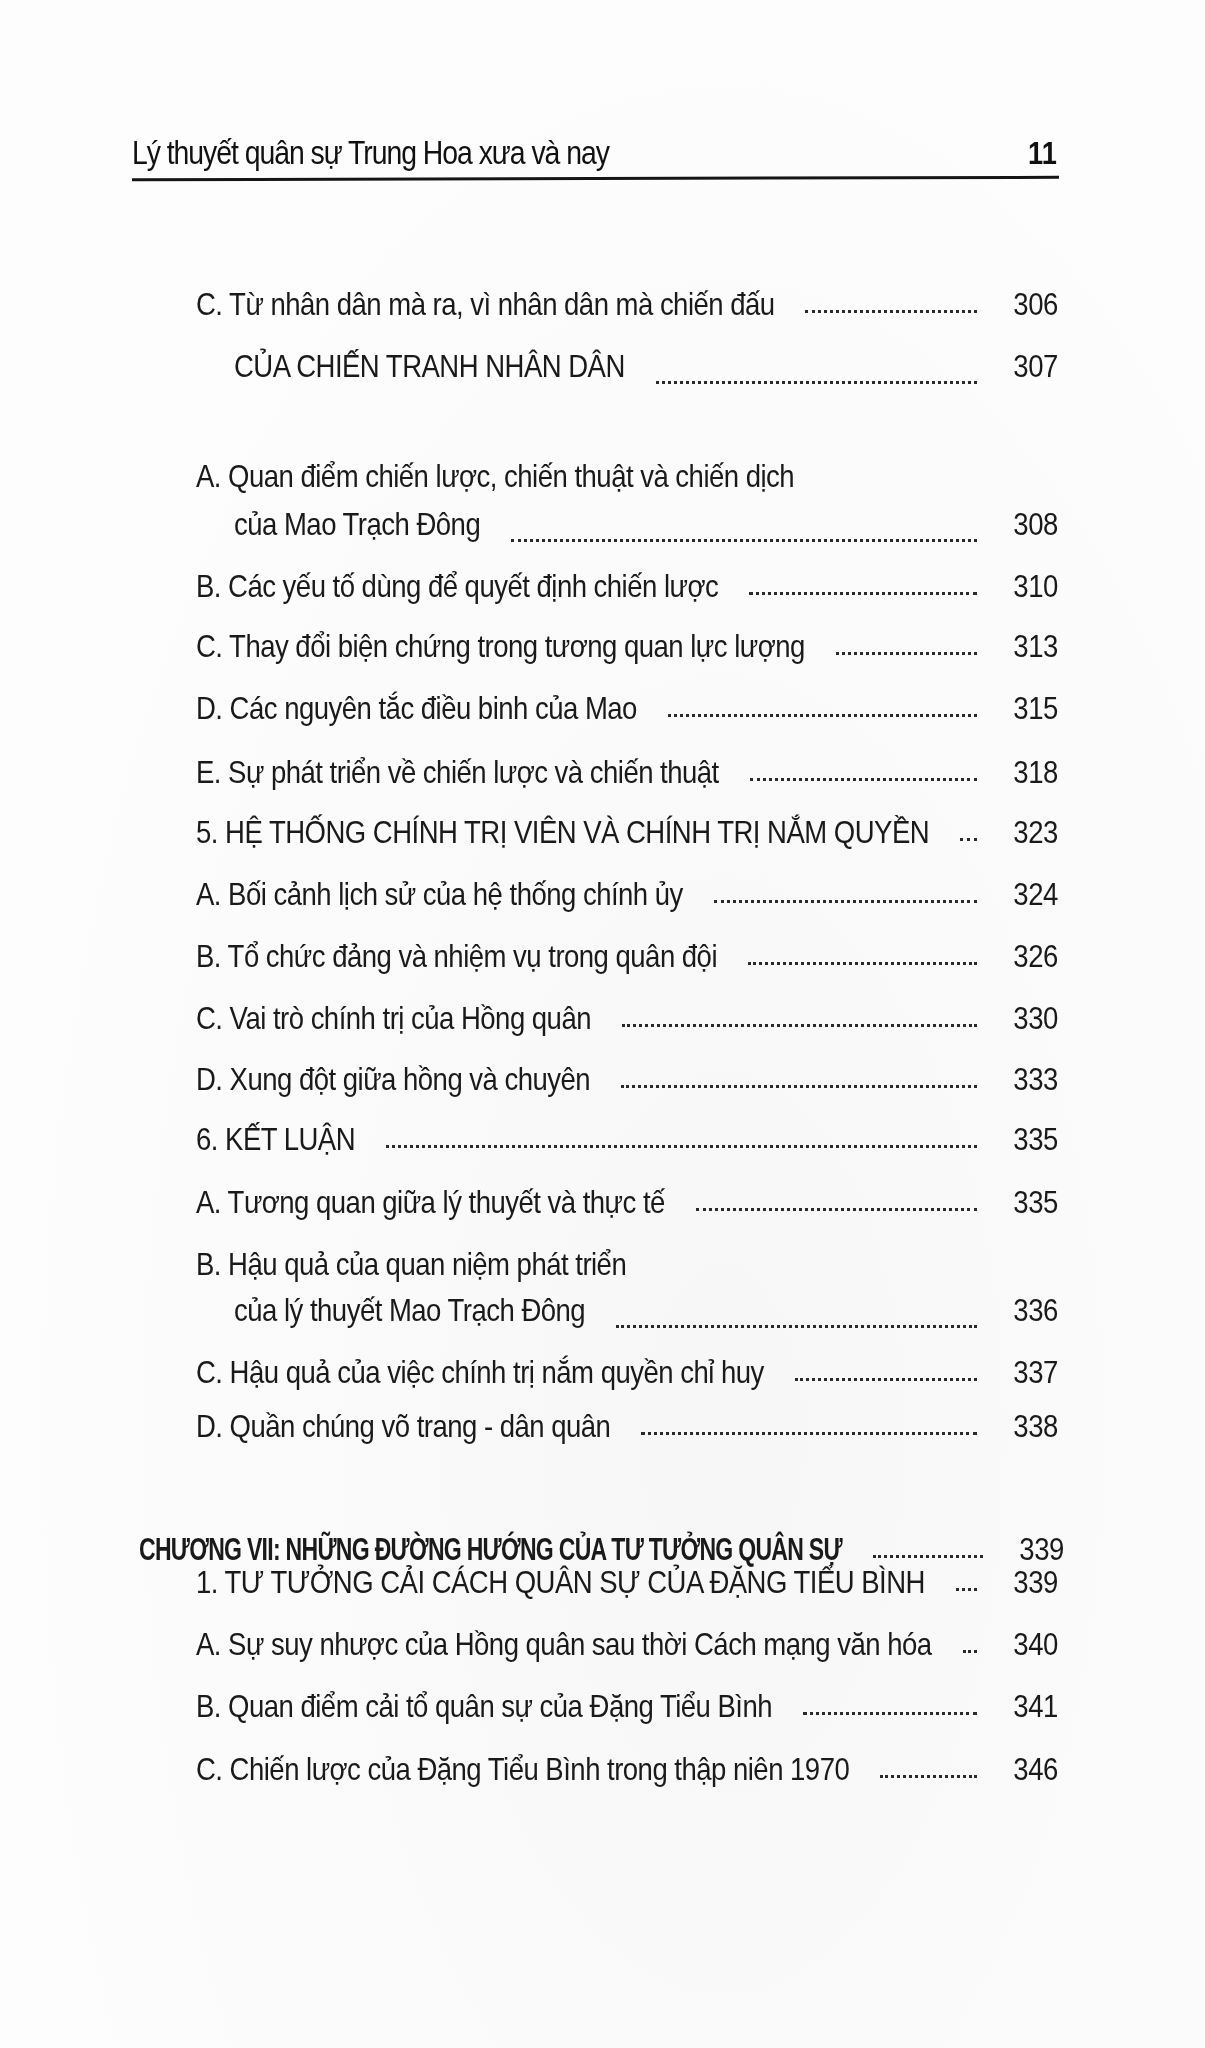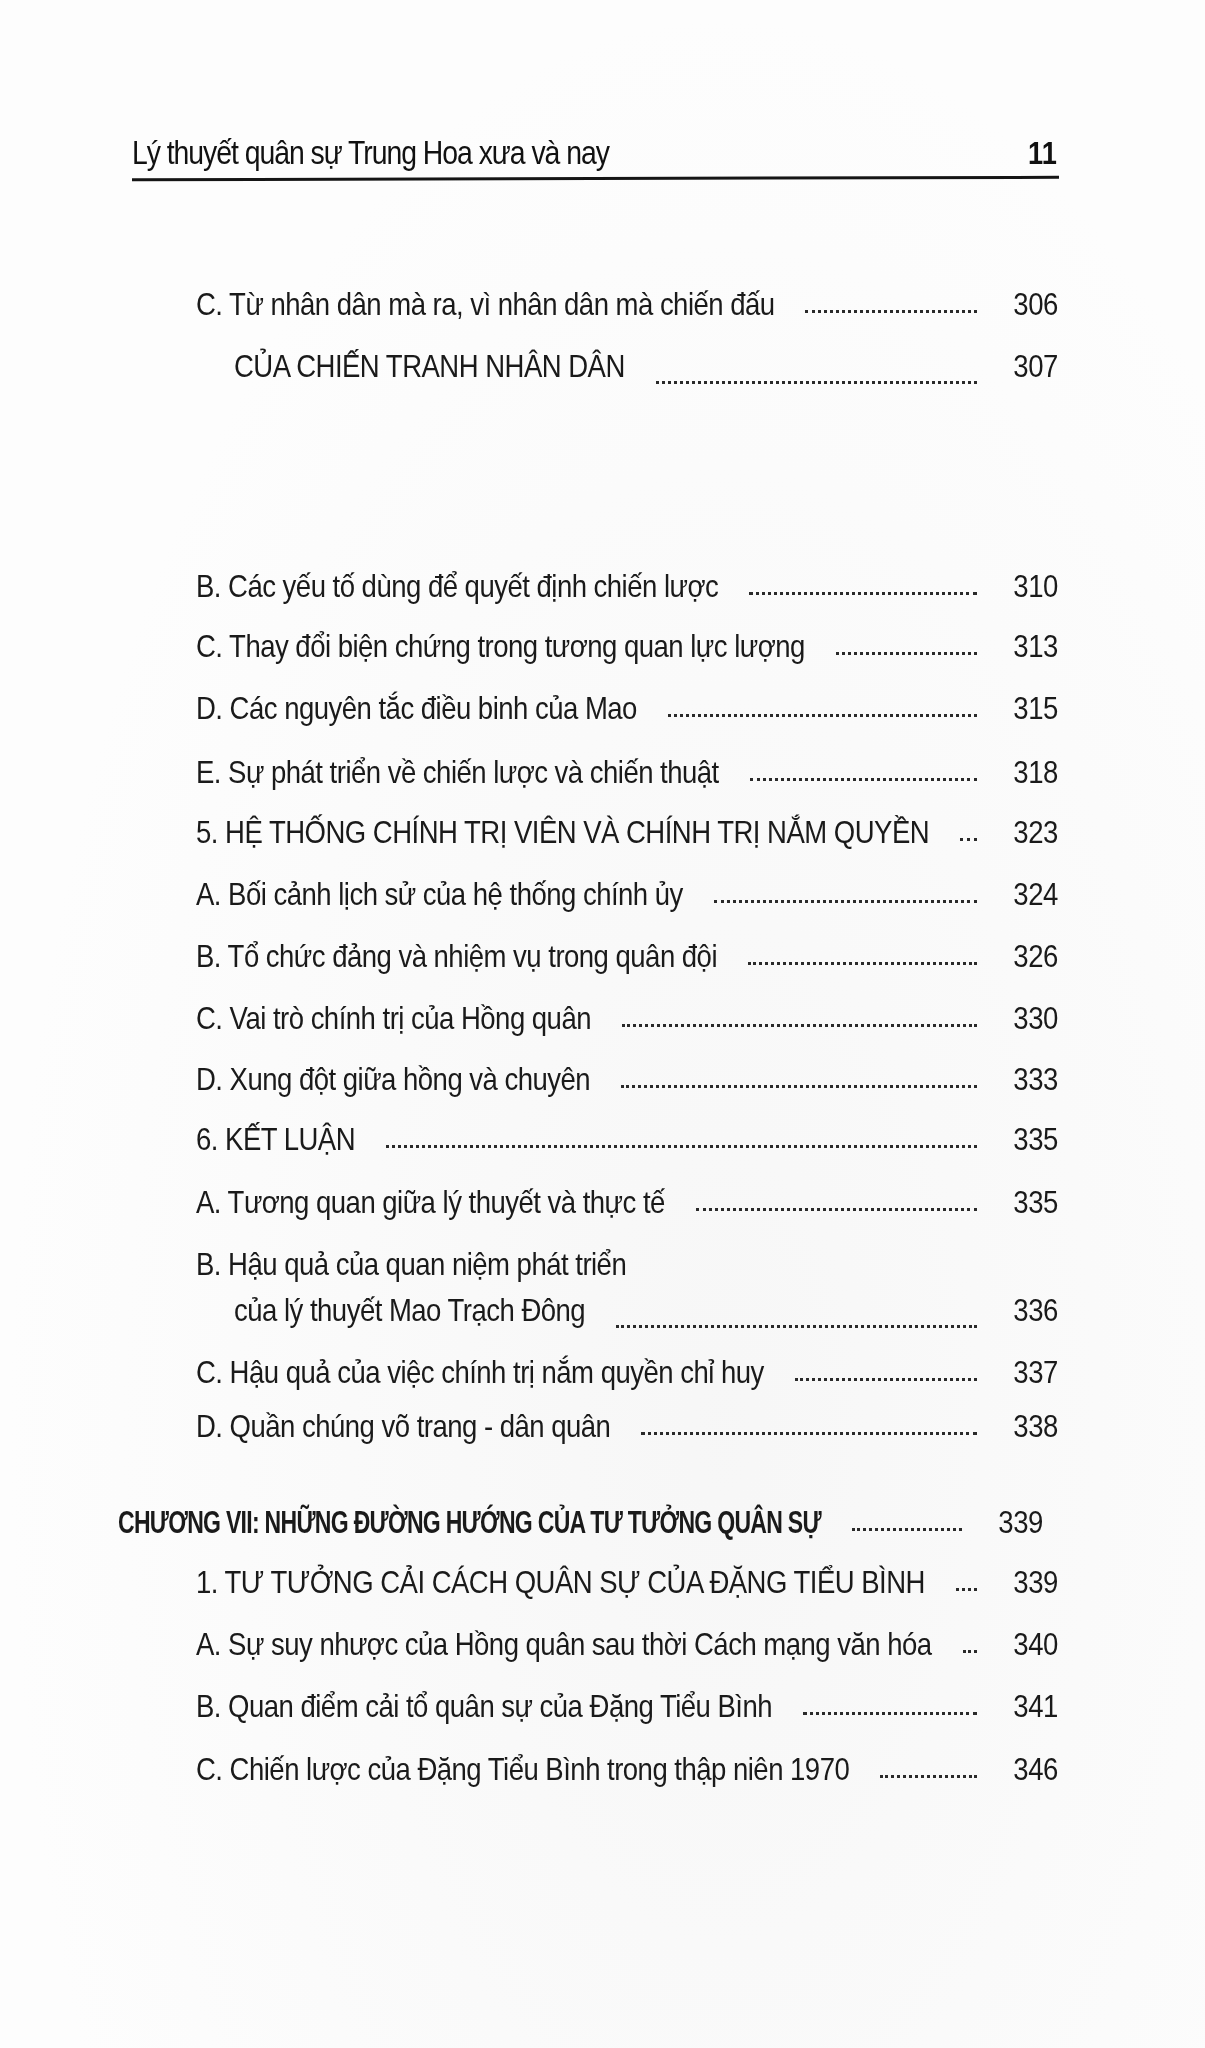--- a/index.html
+++ b/index.html
@@ -96,22 +96,23 @@
       position: relative;
       top: -2px;
     }
     .entry .num {
       flex: 0 0 auto;
       transform: scaleX(0.86);
       transform-origin: right center;
       letter-spacing: -0.5px;
     }
     .entry.chapter {
-      left: 118px;
+      left: 139px;
       width: 925px;
+      margin-top: 27px;
     }
     .entry.chapter .text {
       font-weight: bold;
       transform: scaleX(0.72);
       letter-spacing: -1px;
     }
   </style>
 </head>
 <body>
 
@@ -135,20 +136,28 @@
 
     <div class="entry" style="top:346px">
       <div class="line cont">
         <span class="text" style="margin-right: -63.2106px;">CỦA CHIẾN TRANH NHÂN DÂN</span>
         <span class="leader"></span>
         <span class="num">307</span>
       </div>
     </div>
 
     <div class="entry" style="top:456px">
+      <div class="line first" style="height:48px">
+        <span class="text" style="margin-right: -96.8834px;">A. Quan điểm chiến lược, chiến thuật và chiến dịch</span>
+      </div>
+      <div class="line cont">
+        <span class="text" style="margin-right: -39.825px;">của Mao Trạch Đông</span>
+        <span class="leader"></span>
+        <span class="num">308</span>
+      </div>
     </div>
 
     <div class="entry" style="top:566px">
       <div class="line first">
         <span class="text" style="margin-right: -84.7919px;">B. Các yếu tố dùng để quyết định chiến lược</span>
         <span class="leader"></span>
         <span class="num">310</span>
       </div>
     </div>
 

